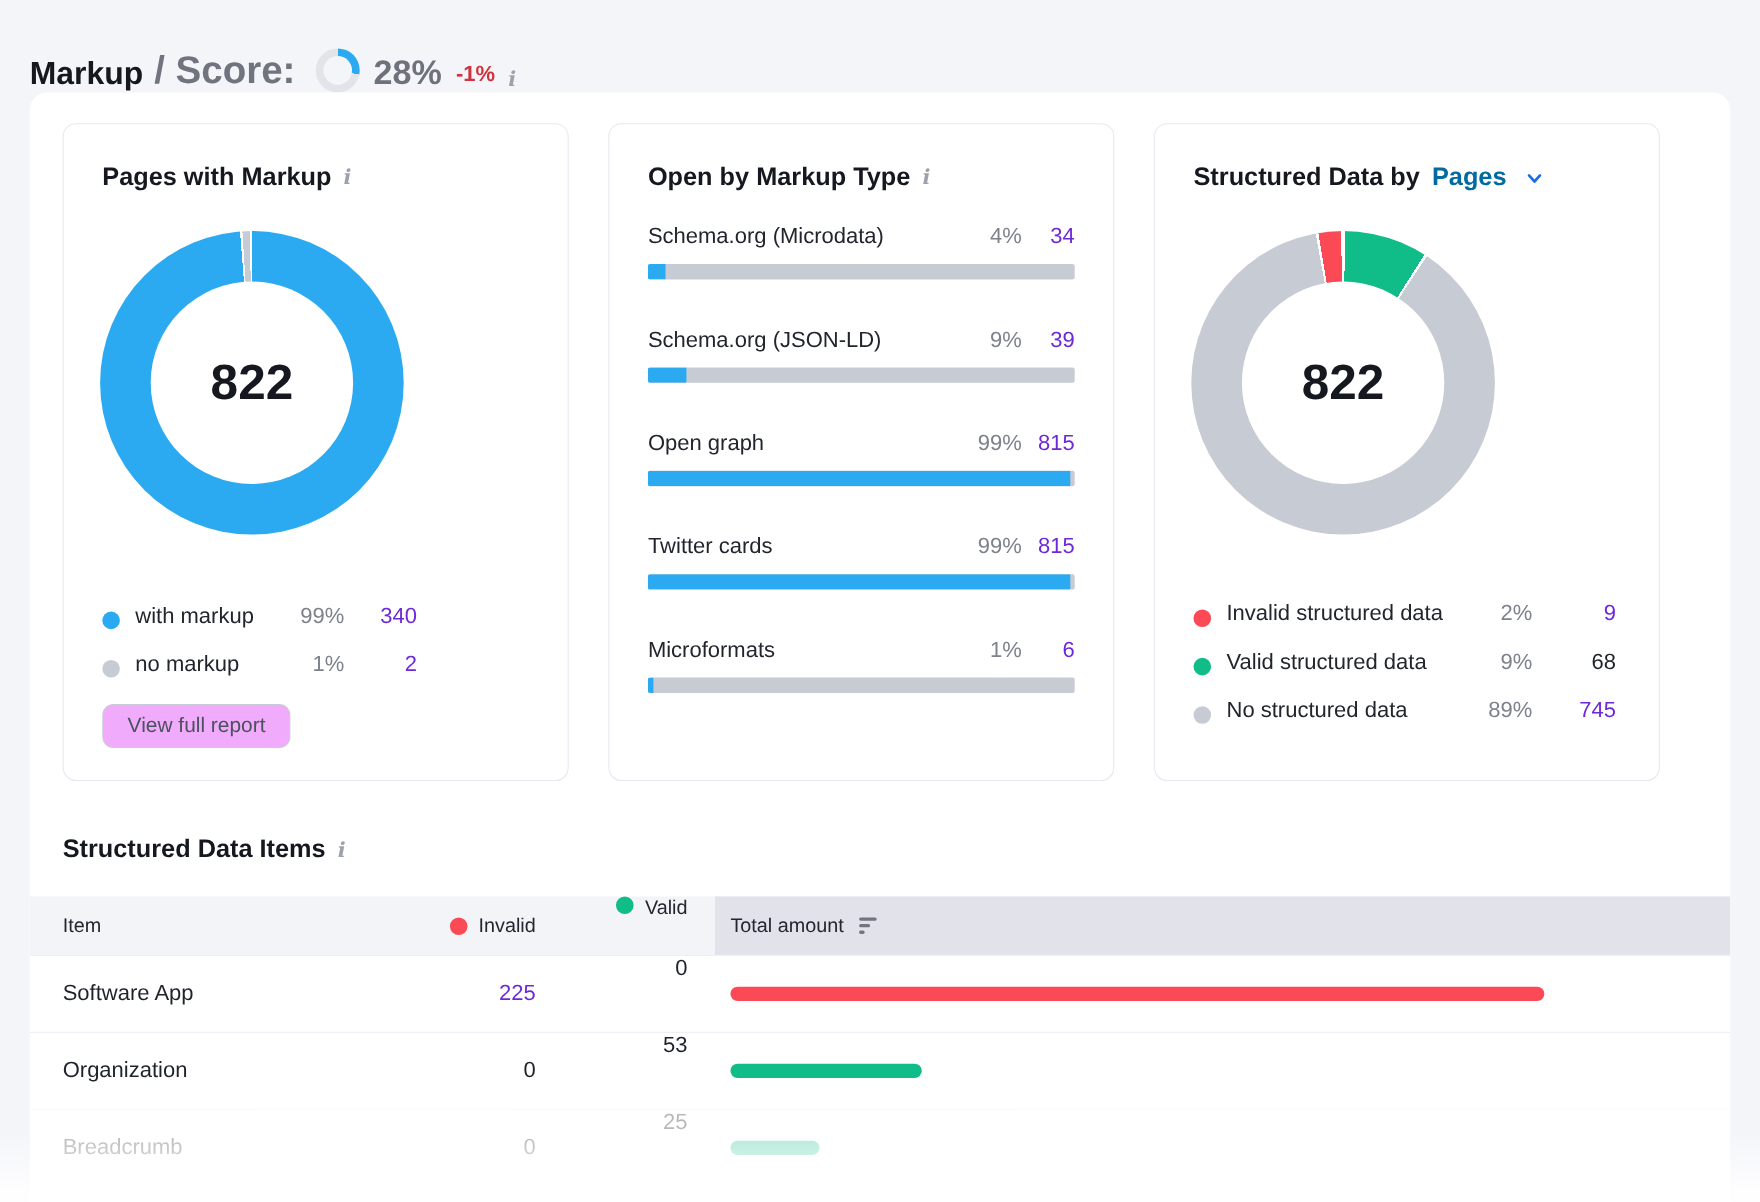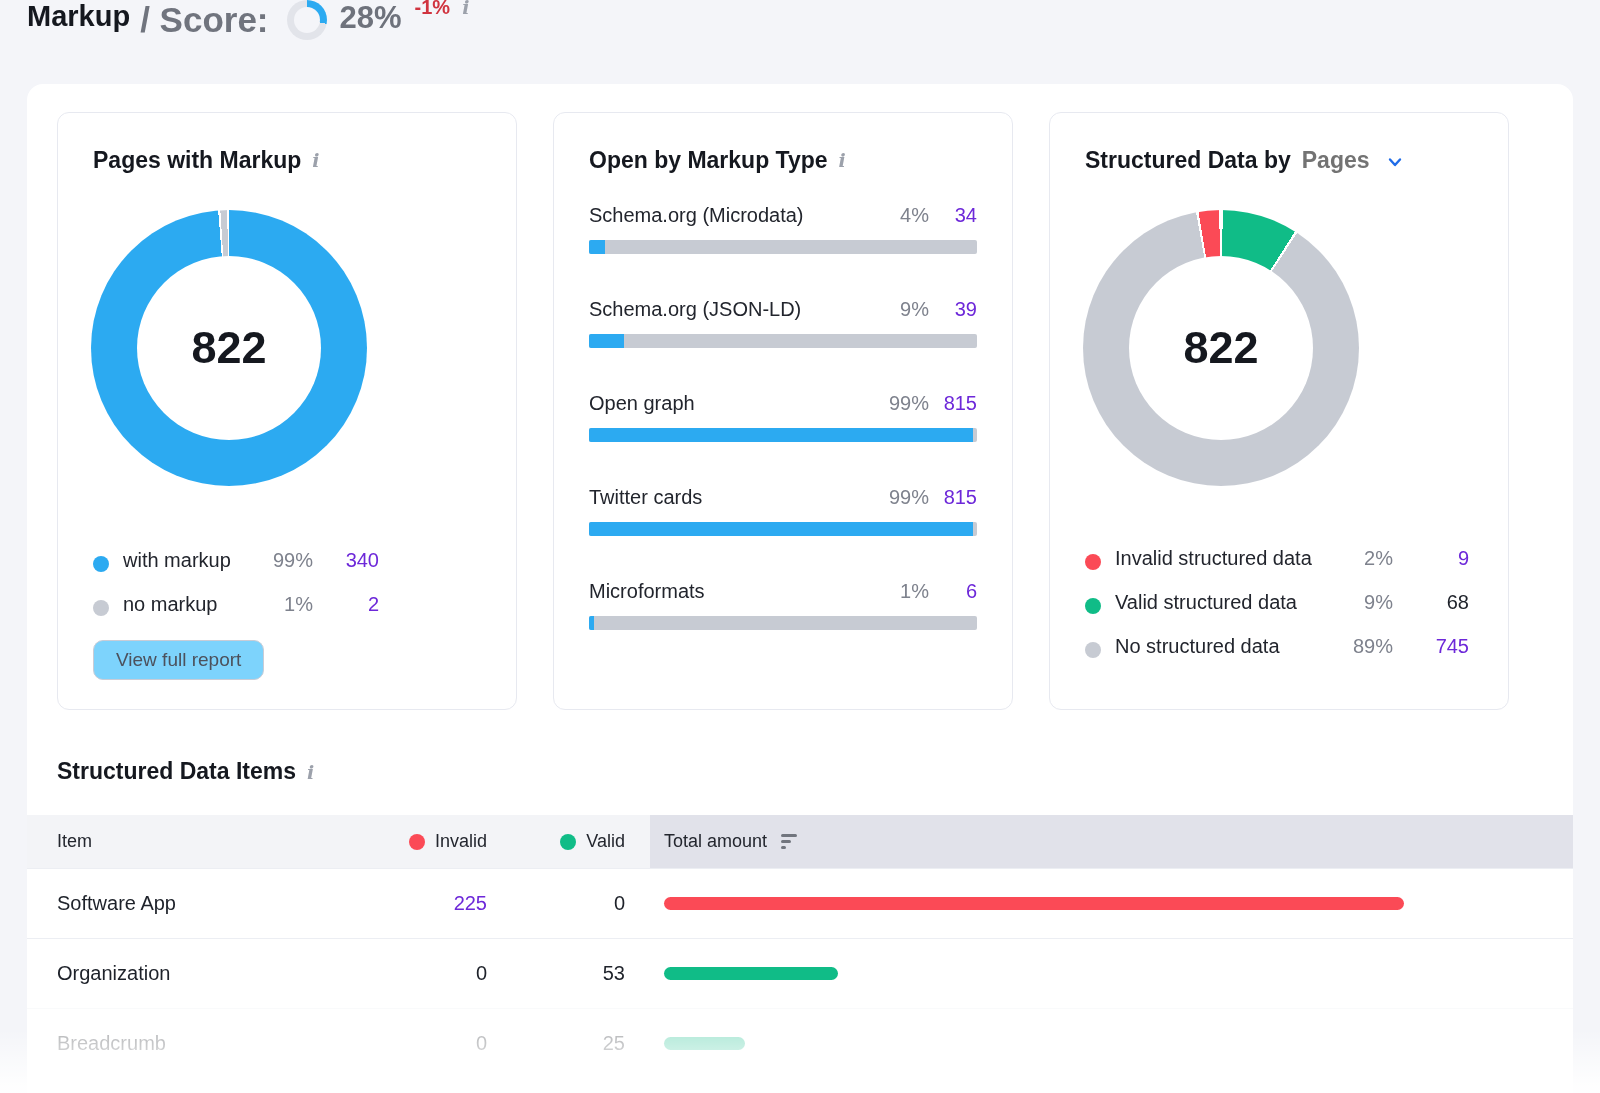--- a/index.html
+++ b/index.html
@@ -5,60 +5,60 @@
   * { margin:0; padding:0; box-sizing:border-box; }
   html,body { width:1600px; height:1093px; }
   body {
     background:#f4f5f9;
     font-family:"Liberation Sans", sans-serif;
     overflow:hidden;
     position:relative;
     color:#1e222a;
   }
   
-  .top-bar { height:84px; display:flex; align-items:flex-start; padding:0 27px; }
+  .top-bar { height:84px; display:flex; align-items:flex-end; padding:0 27px; }
   .page-title { font-size:29px; font-weight:700; color:#15181f; }
   .page-subtitle { font-size:35px; font-weight:700; color:#70747e; margin-left:10px; }
   .score-donut { width:40px; height:40px; border-radius:50%; margin-left:18px; position:relative; }
   .score-donut .hole { position:absolute; inset:7px; background:#f4f5f9; border-radius:50%; }
   .score-value { font-size:31px; font-weight:700; color:#6e727c; margin-left:13px; }
   .score-delta { font-size:20px; font-weight:700; color:#d0333f; margin-left:13px; transform:translateY(-4px); }
   .info-icon { font:italic 700 19px "DejaVu Serif", serif; color:#9ca1ab; line-height:1; }
   .top-bar .info-icon { margin-left:12px; transform:translateY(-2px); }
 
   
   .sheet { position:absolute; left:27px; right:27px; top:84px; bottom:0;
            background:#fff; border-radius:16px 16px 0 0; overflow:hidden; }
 
   
   .cards { display:flex; gap:36px; padding:28px 30px 0; }
   .card { width:460px; height:598px; border:1px solid #e7e9f0; border-radius:12px;
           padding:34px 35px; background:#fff; }
   .card-title { font-size:23px; font-weight:700; color:#15181f; display:flex; align-items:baseline; gap:11px; white-space:nowrap; }
   .card-title .info-icon { transform:translateY(-1px); }
-  .title-link { color:#737373; cursor:pointer; display:inline-flex; align-items:center; gap:17px; }
+  .title-link { color:#0369a1; cursor:pointer; display:inline-flex; align-items:center; gap:17px; }
   .chev { display:inline-block; transform:translateY(1px); }
 
   .donut-big { width:276px; height:276px; border-radius:50%; position:relative; margin:36px 0 0 -2px; }
   .donut-hole { position:absolute; inset:46px; background:#fff; border-radius:50%;
                 display:flex; align-items:center; justify-content:center;
                 font-size:45px; font-weight:700; color:#15181f; }
 
   .legend { margin-top:42px; }
   .legend-row { display:flex; align-items:flex-end; height:44px; }
   .dot { width:16px; height:16px; border-radius:50%; margin-right:14px; flex:none; }
   .legend-label { font-size:20px; color:#22252d; flex:1; white-space:nowrap; }
   .legend-pct { text-align:right; color:#7e828d; font-size:20px; }
   .legend-val { text-align:right; font-size:20px; color:#1e222a; }
   .w1 .legend { width:286px; } .w1 .legend-pct { width:62px; } .w1 .legend-val { width:66px; }
   .w3 .legend { width:384px; margin-top:40px; } .w3 .legend-pct { width:64px; } .w3 .legend-val { width:76px; }
   .link { color:#6d28d9; text-decoration:none; cursor:pointer; }
 
   .btn { margin-top:24px; display:inline-flex; align-items:center; height:40px; padding:0 22px;
-         background:#7dd3fc; border:1px solid #c9ccd6; border-radius:10px;
+         background:#f0abfc; border:1px solid #c9ccd6; border-radius:10px;
          font-size:19px; color:#4c515c; cursor:pointer; font-family:inherit; }
 
   
   .bar-rows { margin-top:30px; }
   .bar-row { margin-bottom:44px; }
   .bar-row:last-child { margin-bottom:0; }
   .bar-label-row { display:flex; align-items:baseline; font-size:20px; color:#22252d; }
   .bar-name { flex:1; white-space:nowrap; }
   .bar-pct { color:#7e828d; margin-left:8px; }
   .bar-val { width:48px; text-align:right; }
@@ -66,21 +66,21 @@
   .bar-fill { height:100%; background:#2caaf1; }
 
   
   .section-title { font-size:23px; font-weight:700; color:#15181f; margin:48px 0 0 30px;
                    display:flex; align-items:baseline; gap:11px; }
   .table { margin-top:30px; }
   .thead { height:53px; background:#f3f4f7; display:flex; align-items:stretch; font-size:18px; color:#23262e; }
   .trow  { height:70px; display:flex; align-items:stretch; border-top:1px solid #eceef3; font-size:20px; }
   .c-item { flex:0 0 340px; padding-left:30px; display:flex; align-items:center; }
   .c-invalid { flex:0 0 120px; display:flex; align-items:center; justify-content:flex-end; gap:10px; }
-  .c-valid { flex:0 0 138px; display:flex; align-items:center; justify-content:flex-end; gap:10px; }
+  .c-valid { flex:0 0 138px; display:flex; align-items:flex-start; justify-content:flex-end; gap:10px; }
   .c-total { flex:1; margin-left:25px; padding-left:14px; display:flex; align-items:center; gap:10px; }
   .thead .c-total { background:#e1e2ea; cursor:pointer; }
   .sort-icon { display:inline-flex; flex-direction:column; gap:3px; margin-left:4px; }
   .sort-icon i { display:block; height:3px; border-radius:1.5px; background:#71757e; }
   .sort-icon i:nth-child(1){ width:16px; } .sort-icon i:nth-child(2){ width:10px; } .sort-icon i:nth-child(3){ width:5px; }
   .tbar-wrap { width:740px; }
   .tbar { height:13px; border-radius:7px; }
   .faded { opacity:0.32; }
   .fade-overlay { position:absolute; left:0; right:0; bottom:0; height:64px; pointer-events:none; z-index:5;
                   background:linear-gradient(180deg, rgba(255,255,255,0) 0%, rgba(255,255,255,0.92) 90%); }

